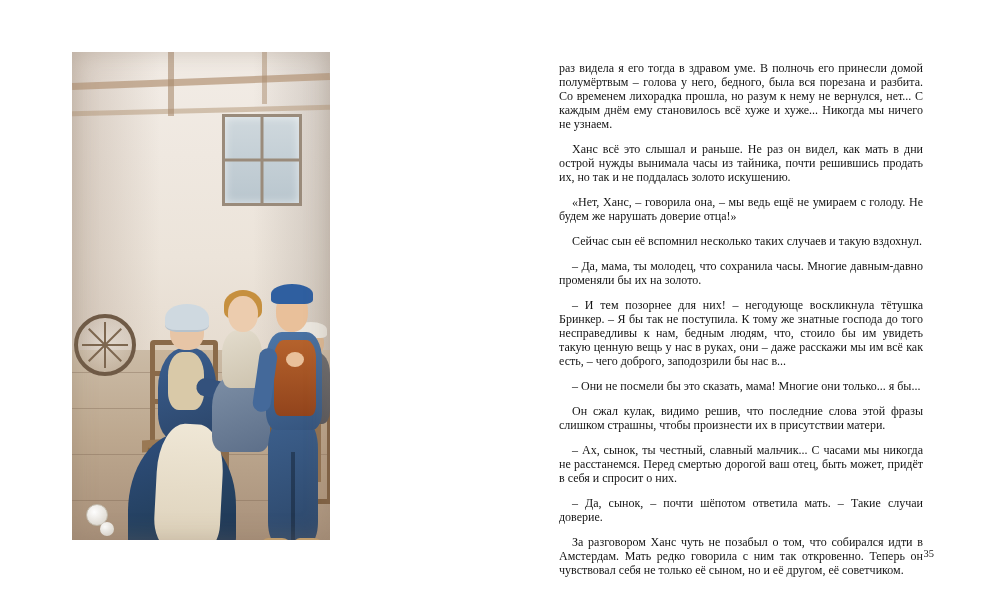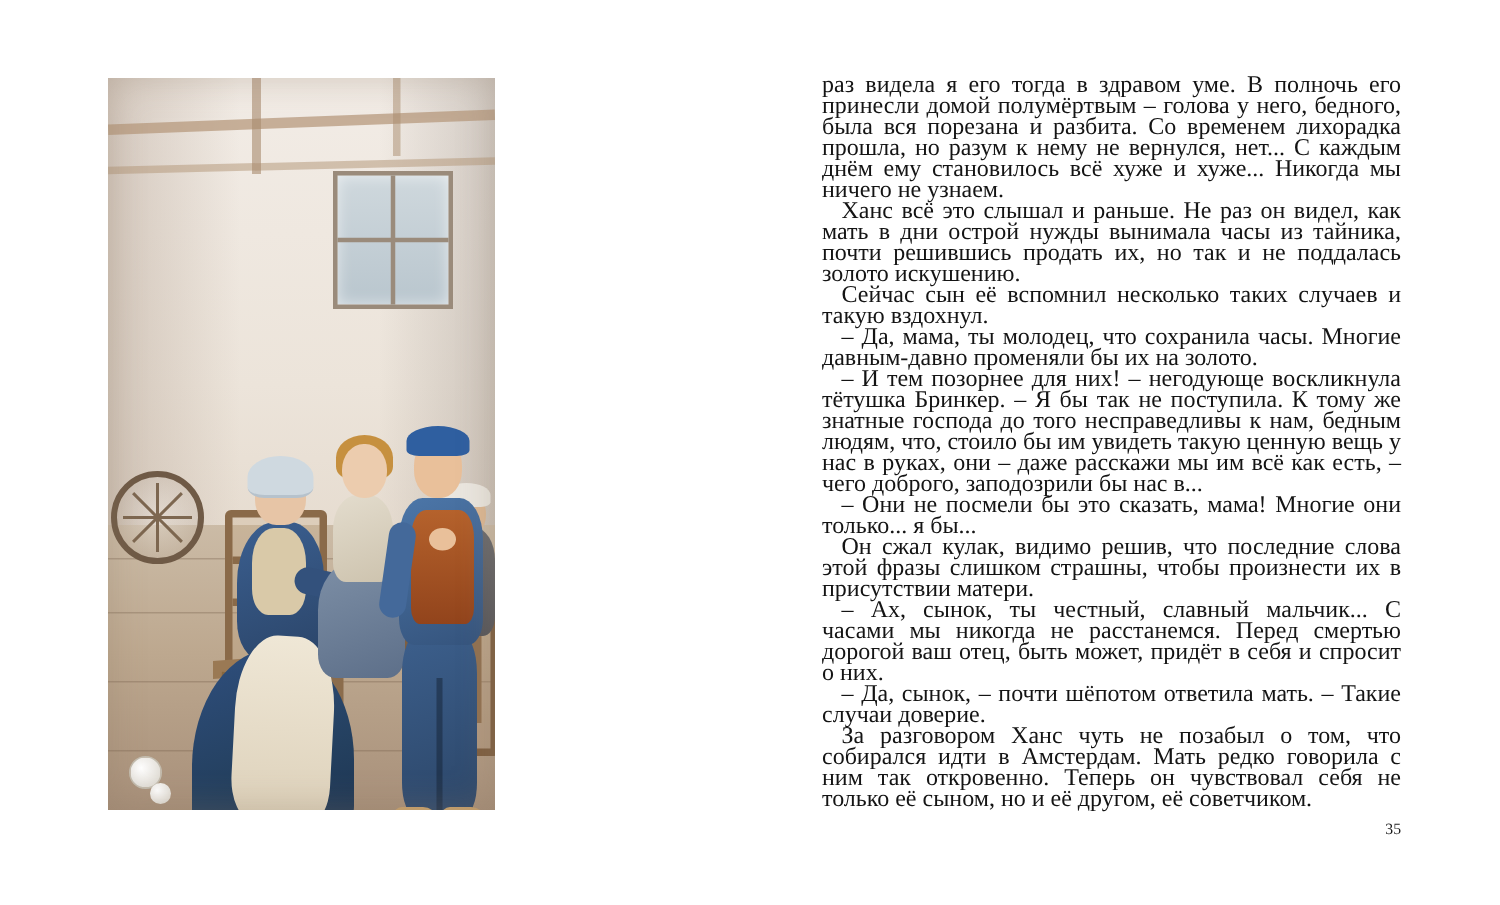--- a/index.html
+++ b/index.html
@@ -319,22 +319,22 @@
   }
 
   
   .text-col {
     position: absolute;
     left: 548px;
     top: 50px;
     width: 386px;
   }
   .text-col p {
-    margin: 0;
-    font-size: 16px;
+    margin: 11px;
+    font-size: 12px;
     line-height: 14.0px;
     text-align: justify;
     text-indent: 13px;
     color: #141414;
     hyphens: manual;
   }
   .text-col p.noindent { text-indent: 0; }
   .folio {
     position: absolute;
     left: 548px;
@@ -427,20 +427,21 @@
       <div class="ball"></div>
       <div class="ball2"></div>
 
       <div class="ill-vignette"></div>
     </div>
   </div>
 
   <div class="text-col">
     <p class="noindent">раз видела я его тогда в здравом уме. В полночь его принесли домой полумёртвым – голова у него, бедного, была вся порезана и разбита. Со временем лихорадка прошла, но разум к нему не вернулся, нет... С каждым днём ему становилось всё хуже и хуже... Никогда мы ничего не узнаем.</p>
     <p>Ханс всё это слышал и раньше. Не раз он видел, как мать в дни острой нужды вынимала часы из тайника, почти решившись продать их, но так и не поддалась золото искушению.</p>
+    <p>«Нет, Ханс, – говорила она, – мы ведь ещё не умираем с голоду. Не будем же нарушать доверие отца!»</p>
     <p>Сейчас сын её вспомнил несколько таких случаев и такую вздохнул.</p>
     <p>– Да, мама, ты молодец, что сохранила часы. Многие давным-давно променяли бы их на золото.</p>
     <p>– И тем позорнее для них! – негодующе воскликнула тётушка Бринкер. – Я бы так не поступила. К тому же знатные господа до того несправедливы к нам, бедным людям, что, стоило бы им увидеть такую ценную вещь у нас в руках, они – даже расскажи мы им всё как есть, – чего доброго, заподозрили бы нас в...</p>
     <p>– Они не посмели бы это сказать, мама! Многие они только... я бы...</p>
     <p>Он сжал кулак, видимо решив, что последние слова этой фразы слишком страшны, чтобы произнести их в присутствии матери.</p>
     <p>– Ах, сынок, ты честный, славный мальчик... С часами мы никогда не расстанемся. Перед смертью дорогой ваш отец, быть может, придёт в себя и спросит о них.</p>
     <p>– Да, сынок, – почти шёпотом ответила мать. – Такие случаи доверие.</p>
     <p>За разговором Ханс чуть не позабыл о том, что собирался идти в Амстердам. Мать редко говорила с ним так откровенно. Теперь он чувствовал себя не только её сыном, но и её другом, её советчиком.</p>
   </div>
 

